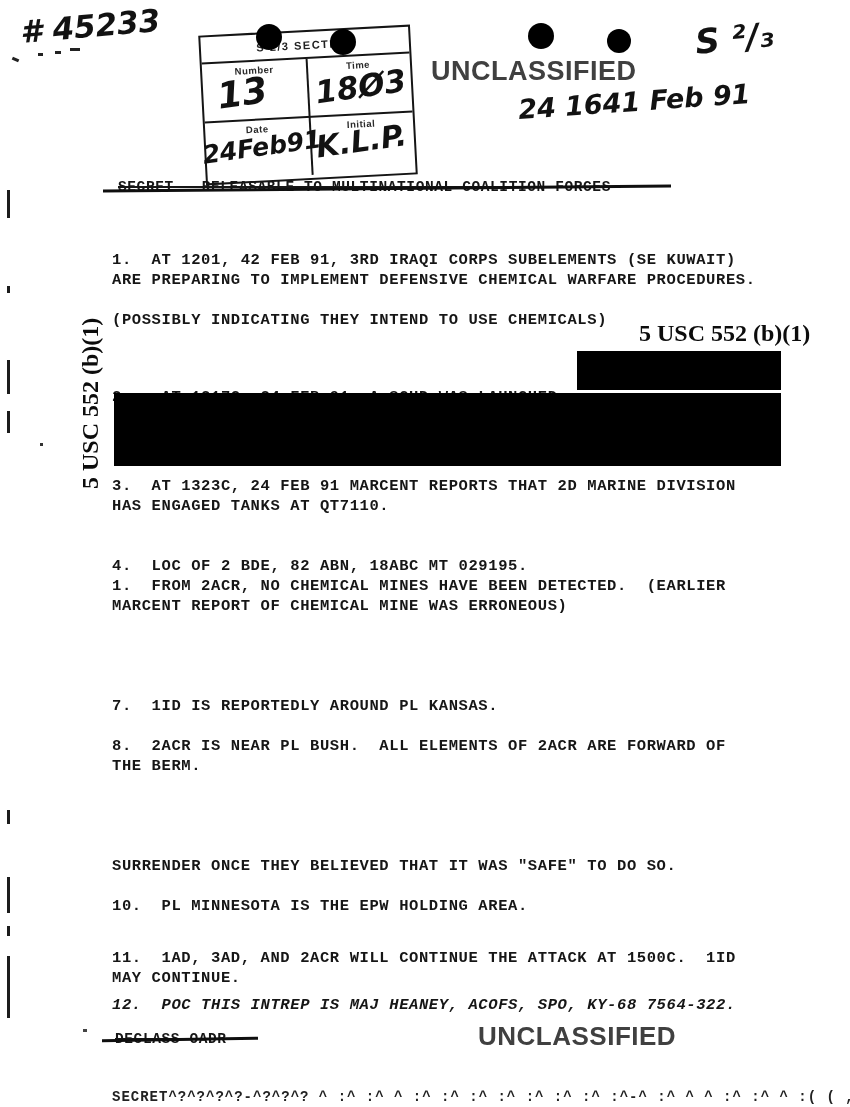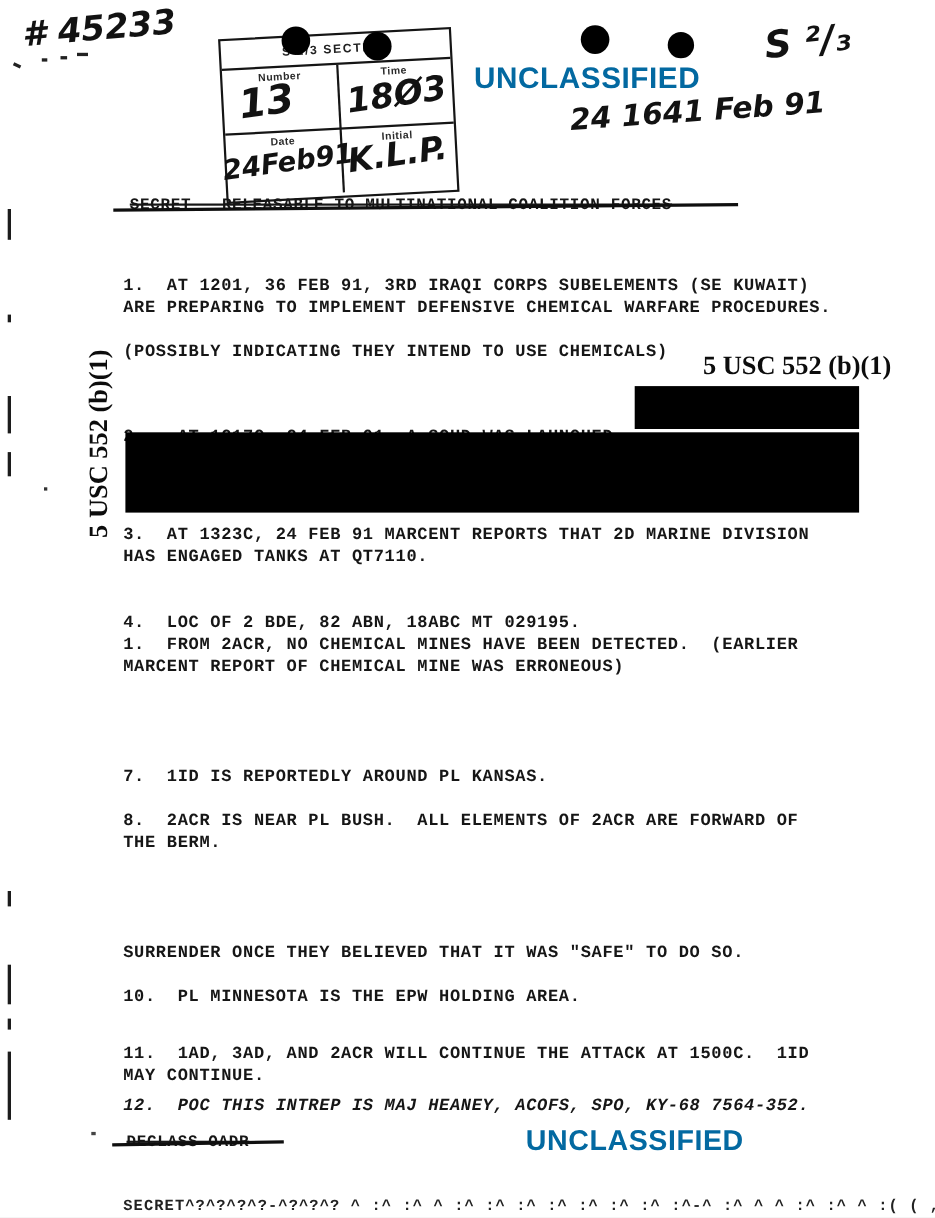--- a/index.html
+++ b/index.html
@@ -16,21 +16,21 @@
     line-height:20px;white-space:pre-wrap;color:#161616;
   }
   .mono.italic{font-style:italic;}
   
   .hand{
     font-family:"DejaVu Sans",sans-serif;font-style:italic;font-weight:bold;
     color:#121212;white-space:nowrap;
   }
   .bigclass{
     font-family:"Liberation Sans",sans-serif;font-weight:bold;
-    font-size:27px;letter-spacing:0.5px;color:#0369a1;white-space:nowrap;
+    font-size:27px;letter-spacing:0.5px;color:#404040;white-space:nowrap;
   }
   .foia{
     font-family:"Liberation Serif","DejaVu Serif",serif;font-weight:bold;
     font-size:24px;color:#0c0c0c;white-space:nowrap;
   }
   .redaction{background:#000;}
   .dot{background:#000;border-radius:50%;width:26px;height:26px;}
   .tick{background:#1c1c1c;width:3px;}
   .strikeline{background:#0f0f0f;height:3px;}
   .struck{text-decoration:line-through;text-decoration-thickness:2px;}
@@ -103,37 +103,37 @@
   <div class="abs bigclass" style="left:431px;top:56px;">UNCLASSIFIED</div>
 
   <div class="abs hand" style="left:518px;top:86px;font-size:27px;transform:rotate(-4deg);">24 1641 Feb 91</div>
 
   <div class="abs hand" style="left:695px;top:18px;font-size:34px;transform:rotate(-6deg);">S ²/₃</div>
 
   <div class="abs mono struck" style="left:118px;top:177px;font-size:14.5px;">SECRET   RELEASABLE TO MULTINATIONAL COALITION FORCES</div>
   <div class="abs strikeline" style="left:103px;top:187px;width:568px;transform:rotate(-0.5deg);"></div>
 
 
-  <div class="abs mono" style="left:112px;top:250px;width:700px;">1.  AT 1201, 36 FEB 91, 3RD IRAQI CORPS SUBELEMENTS (SE KUWAIT)
+  <div class="abs mono" style="left:112px;top:250px;width:700px;">1.  AT 1201, 42 FEB 91, 3RD IRAQI CORPS SUBELEMENTS (SE KUWAIT)
 ARE PREPARING TO IMPLEMENT DEFENSIVE CHEMICAL WARFARE PROCEDURES.</div>
   <div class="abs mono" style="left:112px;top:310px;width:700px;">(POSSIBLY INDICATING THEY INTEND TO USE CHEMICALS)</div>
   <div class="abs mono" style="left:112px;top:351px;width:700px;margin-top:36px;">2.   AT 1217C, 24 FEB 91, A SCUD WAS LAUNCHED</div>
   <div class="abs mono" style="left:112px;top:476px;width:700px;">3.  AT 1323C, 24 FEB 91 MARCENT REPORTS THAT 2D MARINE DIVISION
 HAS ENGAGED TANKS AT QT7110.</div>
   <div class="abs mono" style="left:112px;top:536px;width:700px;margin-top:20px;">4.  LOC OF 2 BDE, 82 ABN, 18ABC MT 029195.</div>
   <div class="abs mono" style="left:112px;top:576px;width:700px;">1.  FROM 2ACR, NO CHEMICAL MINES HAVE BEEN DETECTED.  (EARLIER
 MARCENT REPORT OF CHEMICAL MINE WAS ERRONEOUS)</div>
   <div class="abs mono" style="left:112px;top:696px;width:700px;">7.  1ID IS REPORTEDLY AROUND PL KANSAS.</div>
   <div class="abs mono" style="left:112px;top:736px;width:700px;">8.  2ACR IS NEAR PL BUSH.  ALL ELEMENTS OF 2ACR ARE FORWARD OF
 THE BERM.</div>
   <div class="abs mono" style="left:112px;top:856px;width:700px;">SURRENDER ONCE THEY BELIEVED THAT IT WAS "SAFE" TO DO SO.</div>
   <div class="abs mono" style="left:112px;top:896px;width:700px;">10.  PL MINNESOTA IS THE EPW HOLDING AREA.</div>
   <div class="abs mono" style="left:112px;top:948px;width:700px;">11.  1AD, 3AD, AND 2ACR WILL CONTINUE THE ATTACK AT 1500C.  1ID
 MAY CONTINUE.</div>
-  <div class="abs mono italic" style="left:112px;top:995px;width:700px;">12.  POC THIS INTREP IS MAJ HEANEY, ACOFS, SPO, KY-68 7564-352.</div>
+  <div class="abs mono italic" style="left:112px;top:995px;width:700px;">12.  POC THIS INTREP IS MAJ HEANEY, ACOFS, SPO, KY-68 7564-322.</div>
 
   <div class="abs foia" style="left:639px;top:320px;">5 USC 552 (b)(1)</div>
   <div class="abs foia" style="left:77px;top:489px;width:212px;transform:rotate(-90deg);transform-origin:0 0;">5 USC 552 (b)(1)</div>
 
   <div class="abs redaction" style="left:577px;top:351px;width:204px;height:39px;"></div>
   <div class="abs redaction" style="left:114px;top:393px;width:667px;height:73px;"></div>
 
   <div class="abs mono struck" style="left:115px;top:1029px;font-size:14.5px;">DECLASS OADR</div>
   <div class="abs strikeline" style="left:102px;top:1038px;width:156px;transform:rotate(-1deg);"></div>
 

